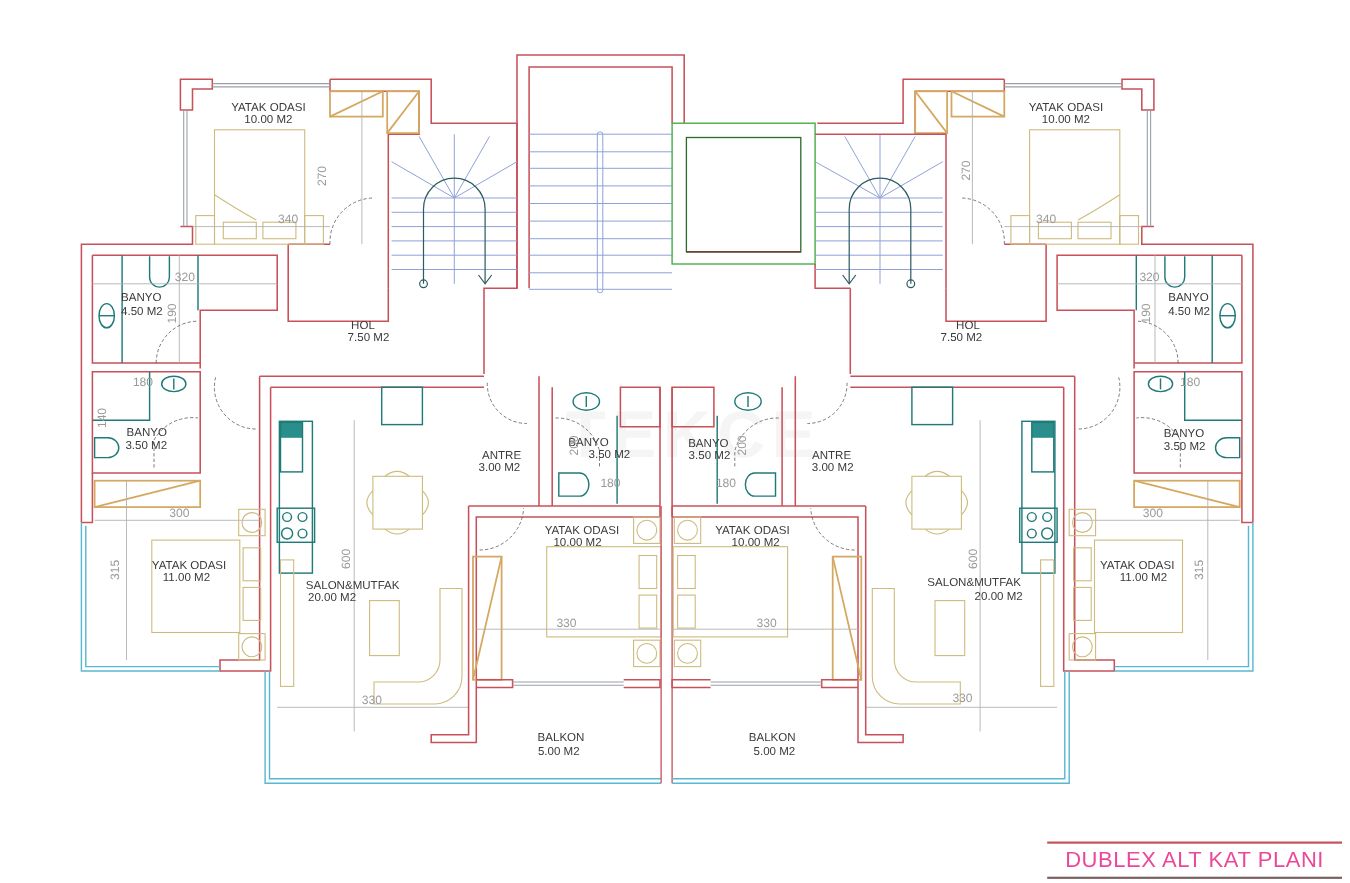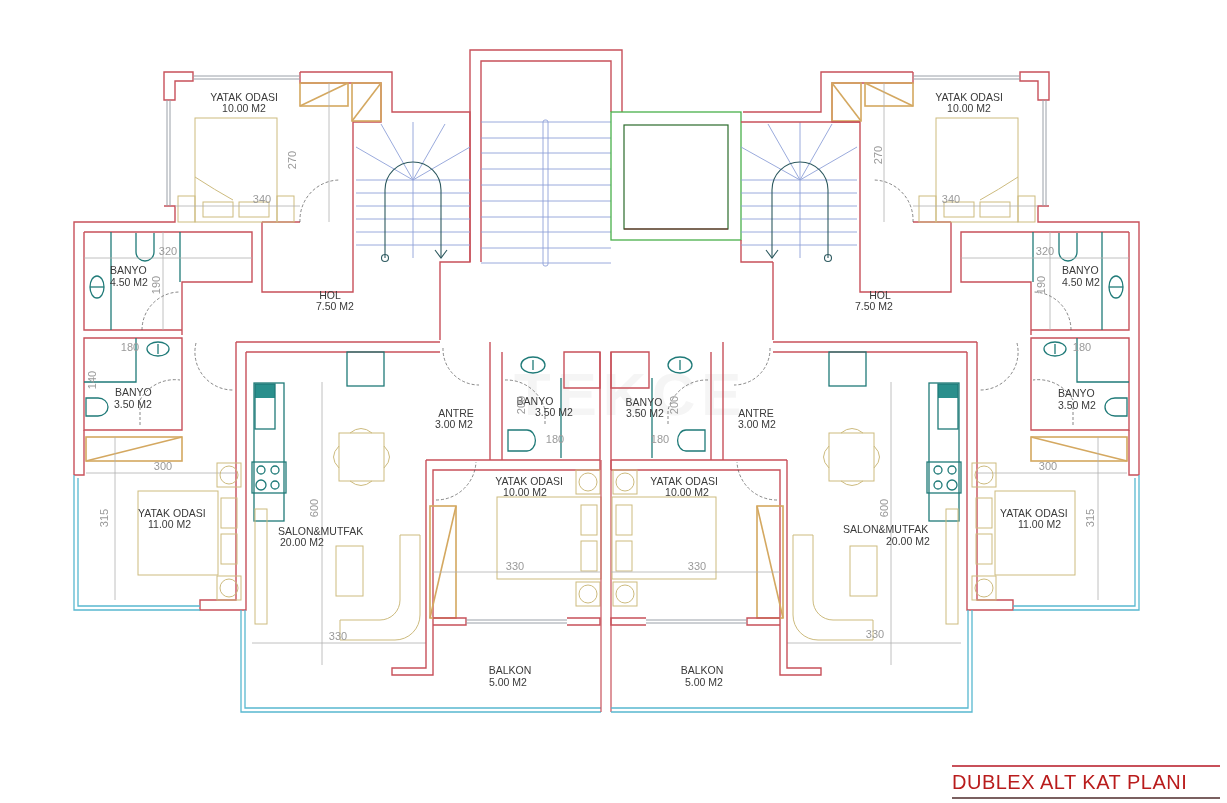--- a/index.html
+++ b/index.html
@@ -13,21 +13,21 @@
   .stair{fill:none;stroke:#8ea0d8;stroke-width:0.9;}
   .stairdark{fill:none;stroke:#2e5a60;stroke-width:1.1;}
   .teal{fill:none;stroke:#1f7a78;stroke-width:1.3;}
   .tealfill{fill:#2a8f8c;}
   .green{fill:none;stroke:#49b04a;stroke-width:1.3;}
   .dim{fill:none;stroke:#b0b0b0;stroke-width:0.8;}
   .door{fill:none;stroke:#555;stroke-width:0.7;stroke-dasharray:3 2;}
   .label{fill:#3a3a3a;font-size:10.5px;font-family:"Liberation Sans",sans-serif;}
   .dimtxt{fill:#9a9a9a;font-size:11px;font-family:"Liberation Sans",sans-serif;}
   .title-box{position:absolute;left:952px;top:765px;width:268px;height:34px;border-top:2px solid #c8505a;border-bottom:2px solid #7a6060;box-sizing:border-box;}
-  .title-text{position:absolute;left:0;right:0;top:4px;text-align:left;font-size:20px;color:#b91c1c;font-family:"Liberation Sans",sans-serif;letter-spacing:0.5px;}
+  .title-text{position:absolute;left:0;right:0;top:4px;text-align:center;font-size:20px;color:#ec4899;font-family:"Liberation Sans",sans-serif;letter-spacing:0.5px;}
   .wm{position:absolute;left:470px;top:360px;font-size:60px;color:rgba(200,200,200,0.18);font-weight:bold;letter-spacing:6px;font-family:"Liberation Sans",sans-serif;margin-left:44px;}
 </style>
 </head>
 <body>
 
 <div class="wm">TEKCE</div>
 
 <svg id="plan" viewBox="0 0 1227 803">
 
   <g>

